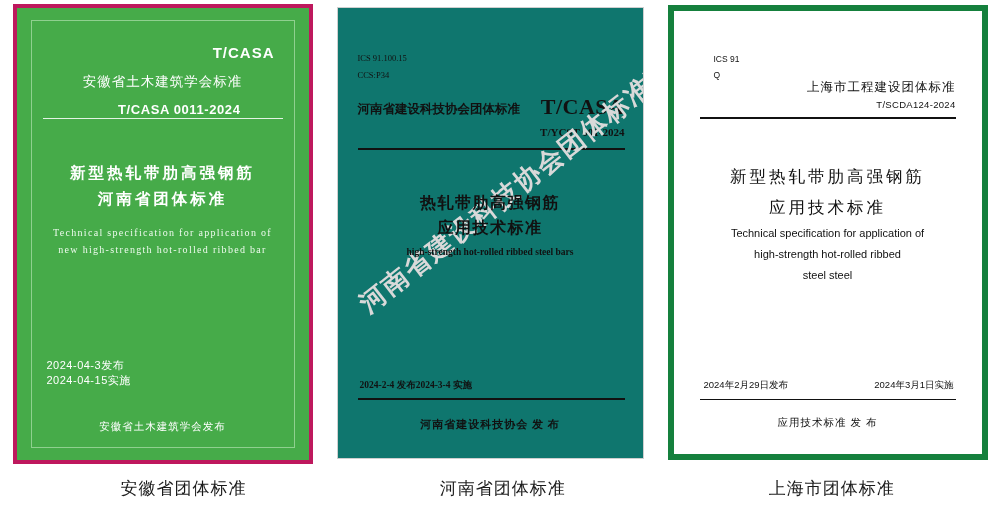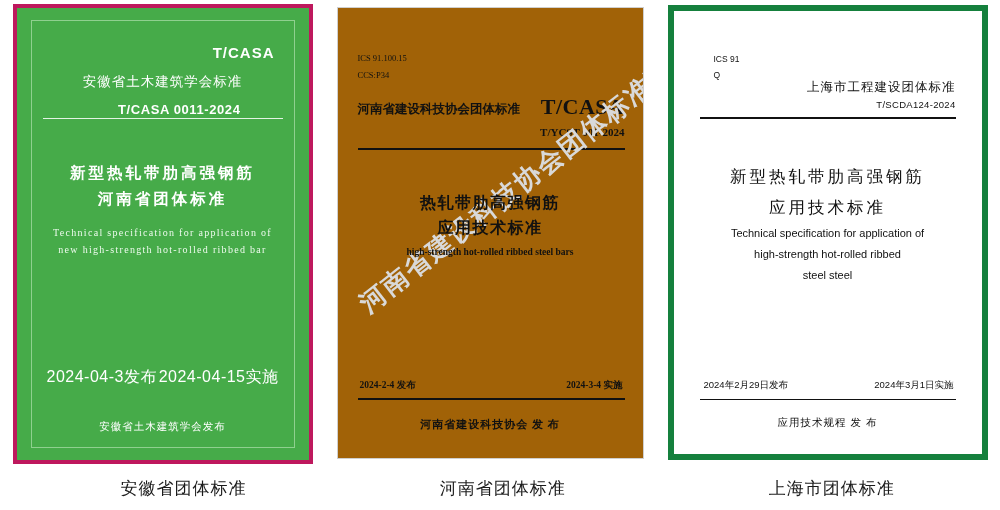--- a/index.html
+++ b/index.html
@@ -117,22 +117,23 @@
     line-height: 17px;
   }
   .anhui-dates {
     position: absolute;
     left: 30px;
     right: 30px;
     bottom: 72px;
     display: flex;
     justify-content: space-between;
     color: #ffffff;
-    font-size: 16px;
+    font-size: 11px;
     letter-spacing: .5px;
+    flex-direction: column;
   }
   .anhui-pub {
     position: absolute;
     left: 0; right: 0;
     bottom: 26px;
     text-align: center;
     color: #ffffff;
     font-size: 10.5px;
     letter-spacing: 1px;
   }
@@ -140,21 +141,21 @@
   
   .col-henan {
     width: 330px;
     height: 466px;
   }
   .henan-page {
     position: relative;
     width: 307px;
     height: 452px;
     margin: 7px auto 0 auto;
-    background: #a16207;
+    background: #0f766e;
     border: 1px solid #cfcfcf;
     box-sizing: border-box;
     overflow: hidden;
   }
   .henan-ics {
     position: absolute;
     left: 20px;
     top: 42px;
     font-size: 8.5px;
     color: #111;
@@ -223,29 +224,27 @@
     text-align: center;
     font-family: "Liberation Serif", serif;
     font-size: 9.5px;
     font-weight: bold;
     color: #111;
     line-height: 17px;
   }
   .henan-dates {
     position: absolute;
     left: 22px;
-    right: 20px;
+    right: 36px;
     bottom: 66px;
     display: flex;
-    justify-content: space-between;
     font-family: "Liberation Serif", serif;
     font-size: 9.5px;
     font-weight: bold;
     color: #111;
-    gap: 14px;
   }
   .henan-bottom-rule {
     position: absolute;
     left: 20px;
     right: 18px;
     bottom: 58px;
     height: 2px;
     background: #111;
   }
   .henan-pub {
@@ -492,21 +491,21 @@
           <div>Technical specification for application of</div>
           <div>high-strength hot-rolled ribbed</div>
           <div>steel steel</div>
         </div>
 
         <div class="sh-dates">
           <span>2024年2月29日发布</span>
           <span>2024年3月1日实施</span>
         </div>
         <div class="sh-bottom-rule"></div>
-        <div class="sh-pub">应用技术规程   发 布</div>
+        <div class="sh-pub">应用技术标准   发 布</div>
       </div>
     </div>
 
   </div>
 
   <div class="captions-row">
     <div class="caption cap1">安徽省团体标准</div>
     <div class="caption cap2">河南省团体标准</div>
     <div class="caption cap3">上海市团体标准</div>
   </div>

